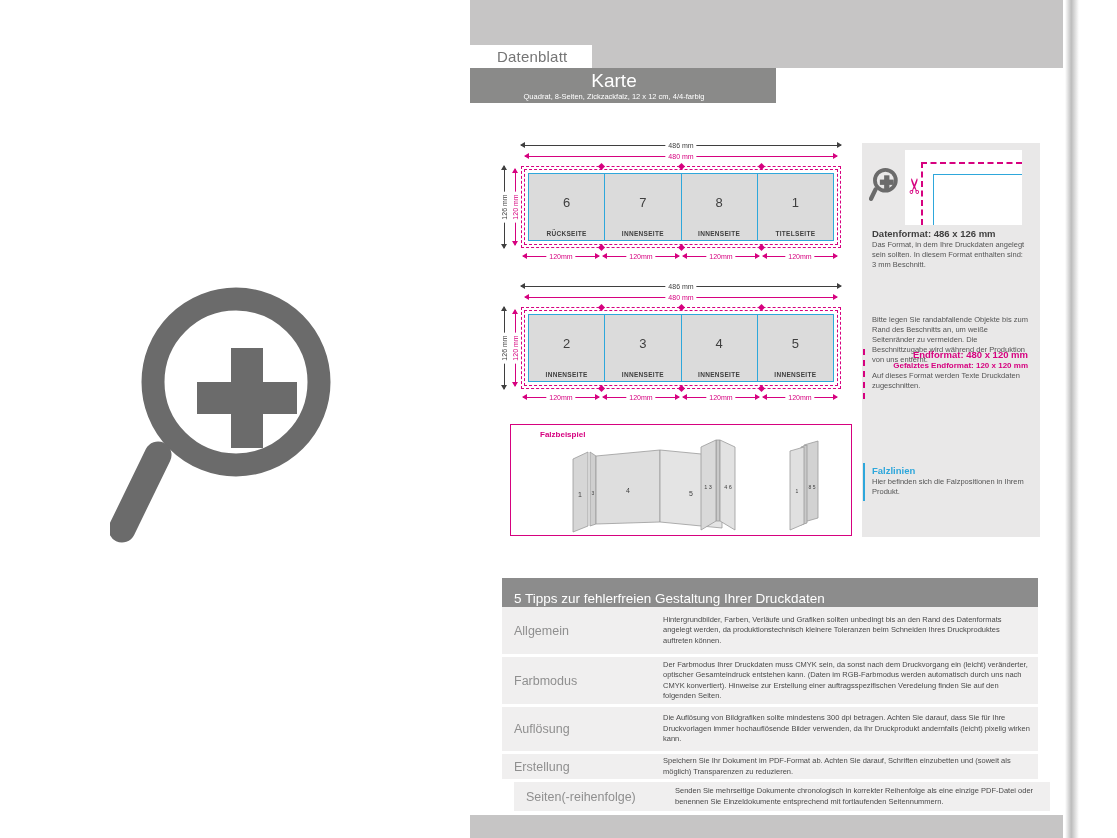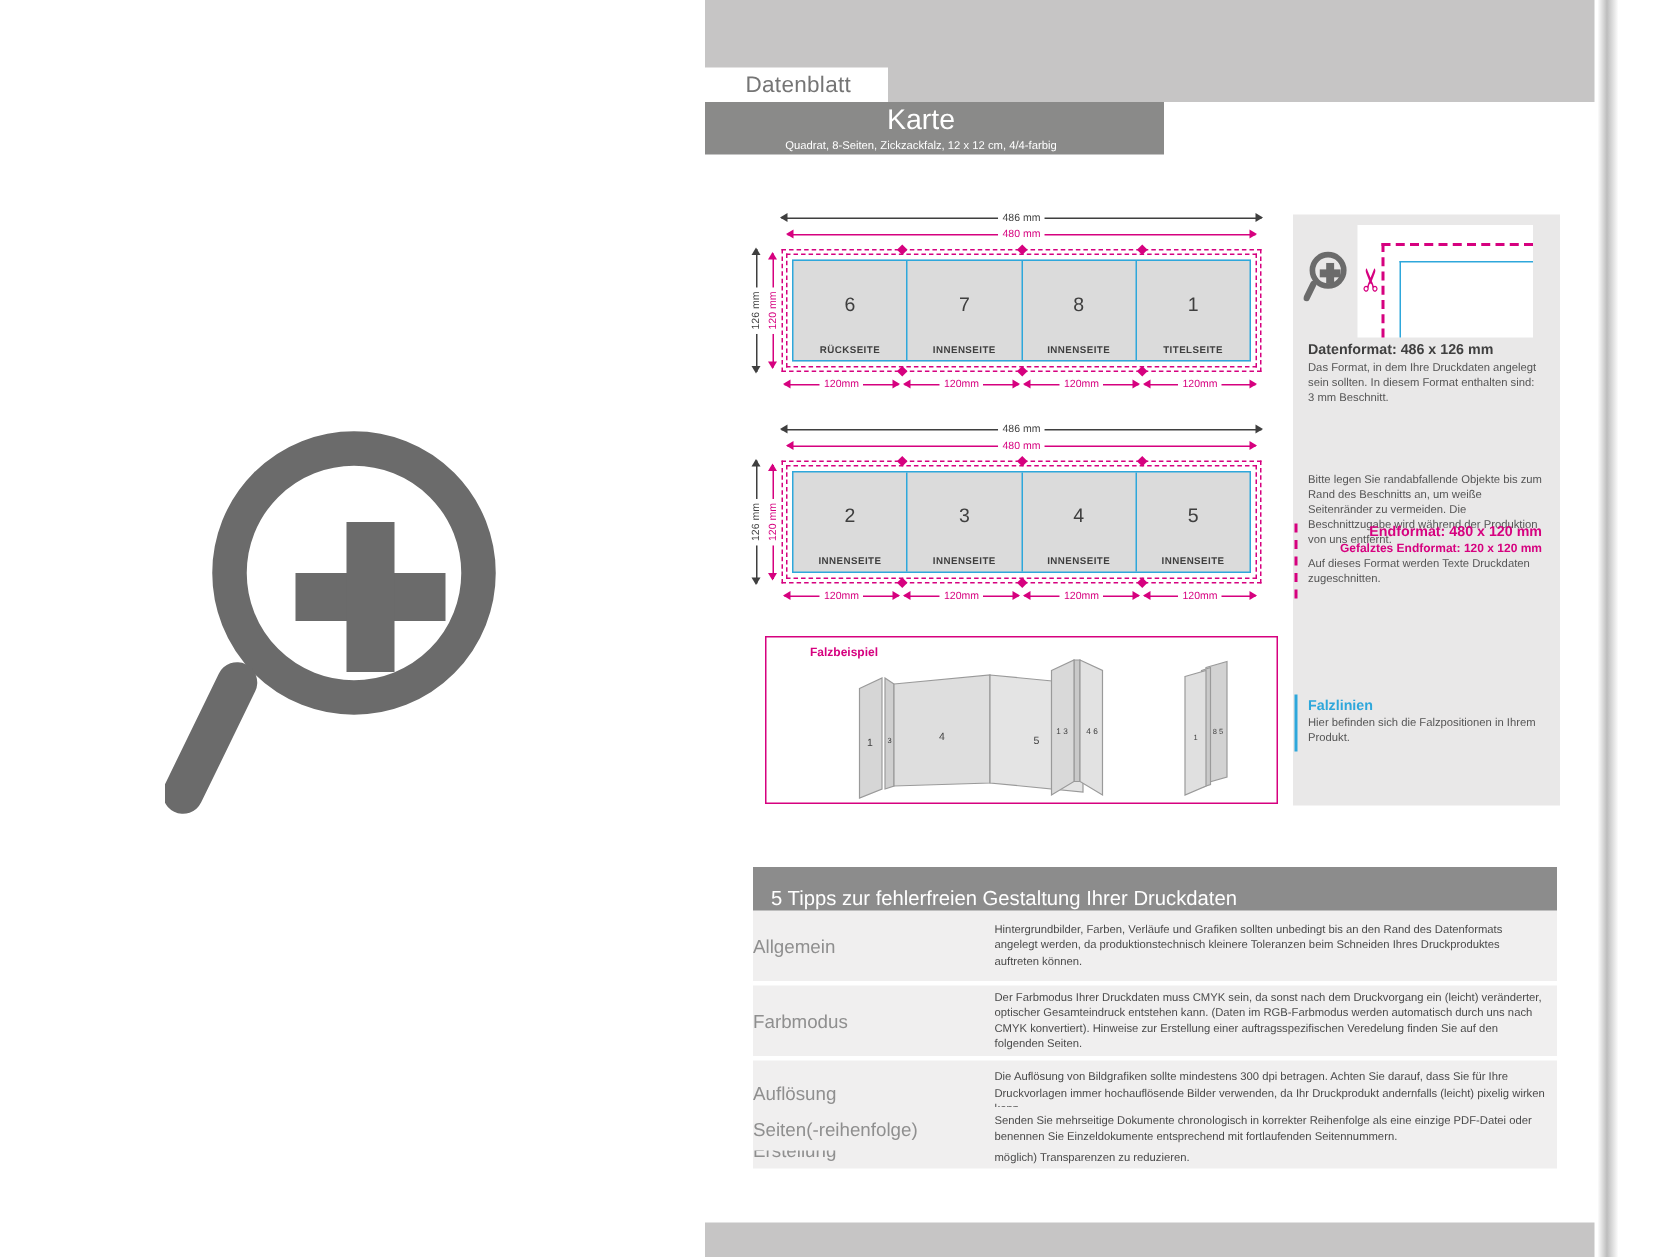--- a/index.html
+++ b/index.html
@@ -61,21 +61,21 @@
   .sb-h{font-size:9.5px;font-weight:bold;line-height:12px;color:#3F3F3F;}
   .sb-sub{font-size:8px;font-weight:bold;line-height:10px;}
   .c-mag{color:#D6017F;text-align:right;} .c-blue{color:#2EA7DB;}
   .marker-mag{position:absolute;left:1px;top:206px;height:50px;border-left:2px dashed #D6017F;}
   .marker-blue{position:absolute;left:1px;top:320px;height:38px;border-left:2px solid #2EA7DB;}
 
   
   .tips-header{left:502px;top:578px;width:536px;height:40px;background:#8C8C8C;color:#fff;
      display:flex;align-items:center;padding-left:12px;box-sizing:border-box;font-size:13.5px;}
   .tip-row{position:absolute;left:502px;width:536px;background:#F0EFEF;display:flex;box-sizing:border-box;}
-  .tip-label{width:161px;flex:0 0 161px;display:flex;align-items:center;box-sizing:border-box;
+  .tip-label{width:161px;flex:0 0 161px;display:flex;align-items:center;padding-left:12px;box-sizing:border-box;
      font-size:12.5px;color:#8F8F8F;}
   .tip-text{flex:1;display:flex;align-items:center;padding:3px 8px 3px 0;font-size:7.5px;line-height:10.5px;color:#4A4A4A;}
 </style>
 </head>
 <body>
 
 <div class="abs top-band"></div>
 <div class="abs bottom-band"></div>
 <div class="abs edge-shadow"></div>
 
@@ -293,16 +293,16 @@
   <div class="tip-text">Der Farbmodus Ihrer Druckdaten muss CMYK sein, da sonst nach dem Druckvorgang ein (leicht) veränderter, optischer Gesamteindruck entstehen kann. (Daten im RGB-Farbmodus werden automatisch durch uns nach CMYK konvertiert). Hinweise zur Erstellung einer auftragsspezifischen Veredelung finden Sie auf den folgenden Seiten.</div>
 </div>
 <div class="tip-row" style="top:707px;height:44px;">
   <div class="tip-label">Auflösung</div>
   <div class="tip-text">Die Auflösung von Bildgrafiken sollte mindestens 300 dpi betragen. Achten Sie darauf, dass Sie für Ihre Druckvorlagen immer hochauflösende Bilder verwenden, da Ihr Druckprodukt andernfalls (leicht) pixelig wirken kann.</div>
 </div>
 <div class="tip-row" style="top:754px;height:25px;">
   <div class="tip-label">Erstellung</div>
   <div class="tip-text">Speichern Sie Ihr Dokument im PDF-Format ab. Achten Sie darauf, Schriften einzubetten und (soweit als möglich) Transparenzen zu reduzieren.</div>
 </div>
-<div class="tip-row" style="top:738px;height:29px;">
+<div class="tip-row" style="top:782px;height:29px;margin-left:12px;">
   <div class="tip-label">Seiten(-reihenfolge)</div>
   <div class="tip-text">Senden Sie mehrseitige Dokumente chronologisch in korrekter Reihenfolge als eine einzige PDF-Datei oder benennen Sie Einzeldokumente entsprechend mit fortlaufenden Seitennummern.</div>
 </div>
 
 </body></html>

